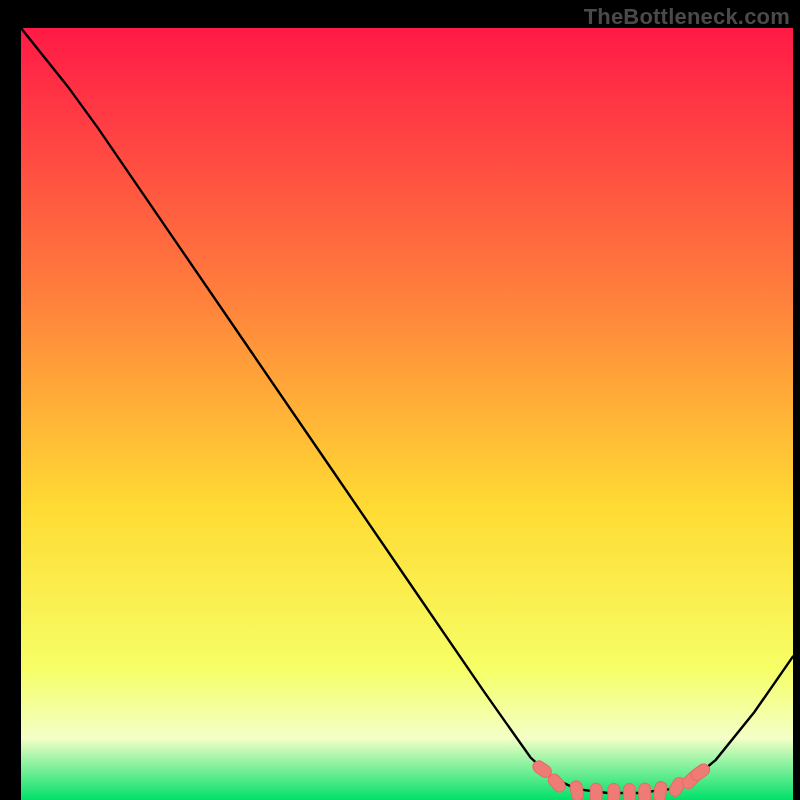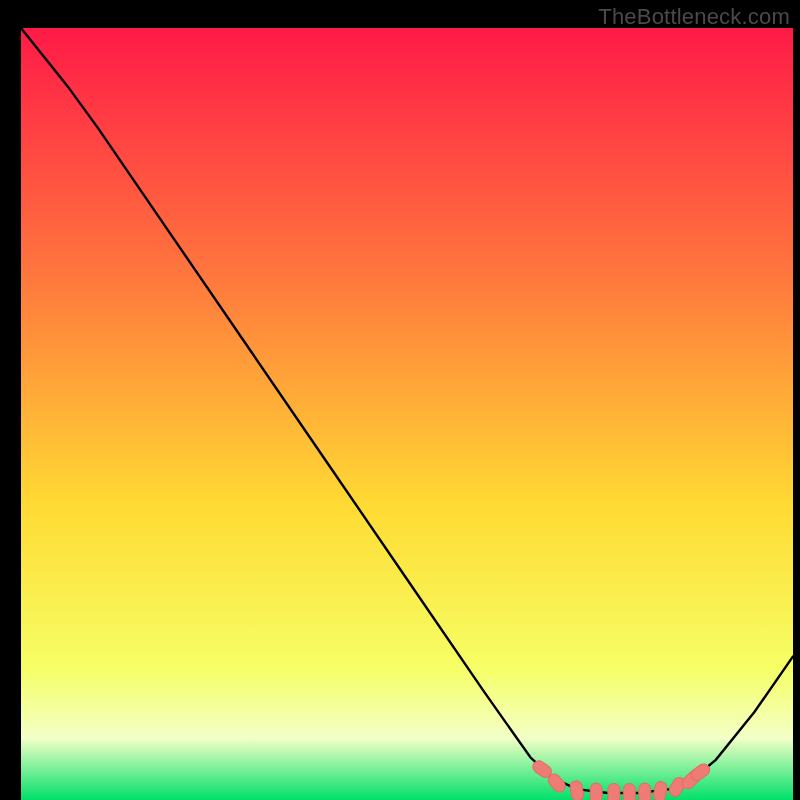--- a/index.html
+++ b/index.html
@@ -16,21 +16,21 @@
     width: 800px;
     height: 800px;
     background: #000;
   }
   .attribution {
     position: absolute;
     top: 4px;
     right: 10px;
     color: #4a4a4a;
     font-size: 22px;
-    font-weight: normal;
+    font-weight: bold;
     letter-spacing: 0.2px;
     z-index: 10;
   }
   .plot-area {
     position: absolute;
     left: 21px;
     top: 28px;
     width: 772px;
     height: 772px;
     overflow: hidden;

